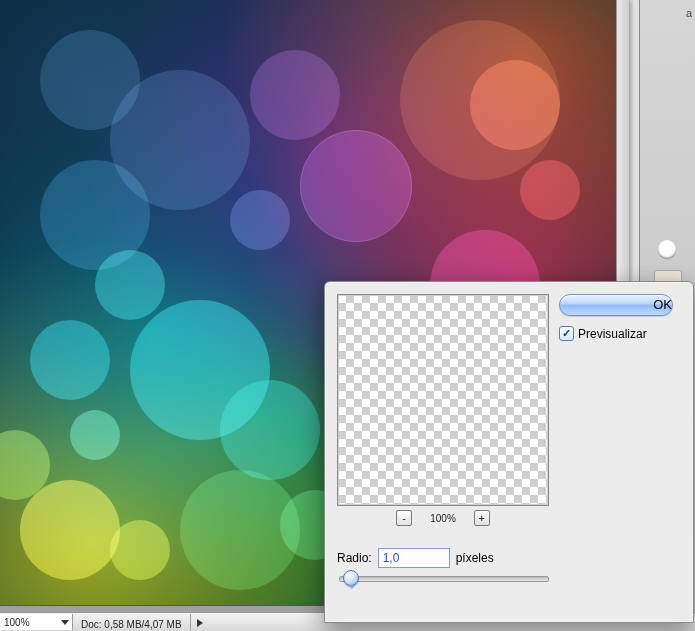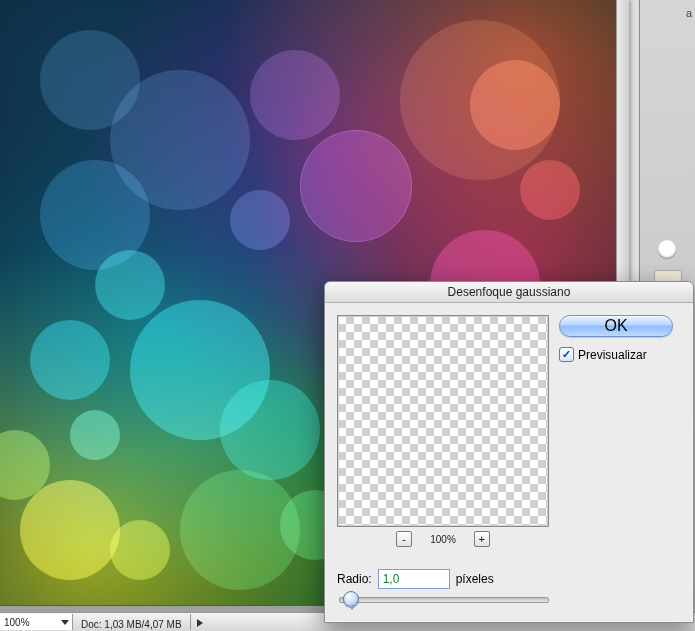--- a/index.html
+++ b/index.html
@@ -143,21 +143,21 @@
     font-size:11px; line-height:10px; border-radius:2px;
     box-shadow:0 1px 0 #fff inset;
   }
   .right-col{
     position:absolute; left:234px; top:12px; width:122px;
   }
   .aqua-btn{
     display:block; width:112px; height:20px; border-radius:11px;
     border:1px solid #6f93c4;
     background: linear-gradient(#eaf3ff, #b9d6ff 45%, #8fbcff 50%, #bddaff);
-    color:#000; text-align:center; font-size:16px; line-height:19px;
+    color:#000; text-align:right; font-size:13px; line-height:19px;
     margin-bottom:10px;
     box-shadow: 0 1px 1px rgba(0,0,0,.15), inset 0 1px 0 rgba(255,255,255,.8);
     cursor:default;
   }
   .aqua-btn.secondary{
     border-color:#9a9a9a;
     background: linear-gradient(#fefefe,#eaeaea 48%, #dcdcdc 52%, #f2f2f2);
   }
   .check-row{
     display:flex; align-items:center; gap:4px; font-size:12px;
@@ -169,21 +169,21 @@
     display:flex;align-items:center;justify-content:center;
     color:#1142a3; font-size:11px; font-weight:bold;
   }
   .radius-row{
     position:absolute; left:12px; top:266px;
     display:flex; align-items:center; gap:6px; font-size:12px;
   }
   .radius-row input{
     width:62px; height:18px; border:1px solid #7f9fce;
     font-size:12px; padding:0 4px;
-    color:#15803d; background:#fff;
+    color:#1d4ed8; background:#fff;
   }
   .slider{
     position:absolute; left:14px; top:294px; width:210px;
   }
   .slider .track{
     height:4px; background:linear-gradient(#bdbdbd,#e8e8e8);
     border:1px solid #9a9a9a; border-radius:2px;
   }
   .slider .thumb{
     position:absolute; top:-6px; left:4px;
@@ -237,27 +237,26 @@
 </div>
 
 <div class="statusbar">
   <div class="zoom-box">
     <span>100%</span>
     <span class="tri" style="margin-left:auto;margin-right:3px"></span>
   </div>
   <div class="doc-box">
     <span>Doc:</span>
     <span>&nbsp;</span>
-    <span>1,03 MB/4,07 MB</span>
+    <span>0,58 MB/4,07 MB</span>
   </div>
   <span class="play"></span>
 </div>
 
 <div class="dialog">
-  <div class="titlebar">Desenfoque gaussiano</div>
   <div class="body">
     <div class="preview"></div>
 
     <div class="zoom-row">
       <div class="sq">-</div>
       <span>100%</span>
       <div class="sq">+</div>
     </div>
 
     <div class="right-col">

